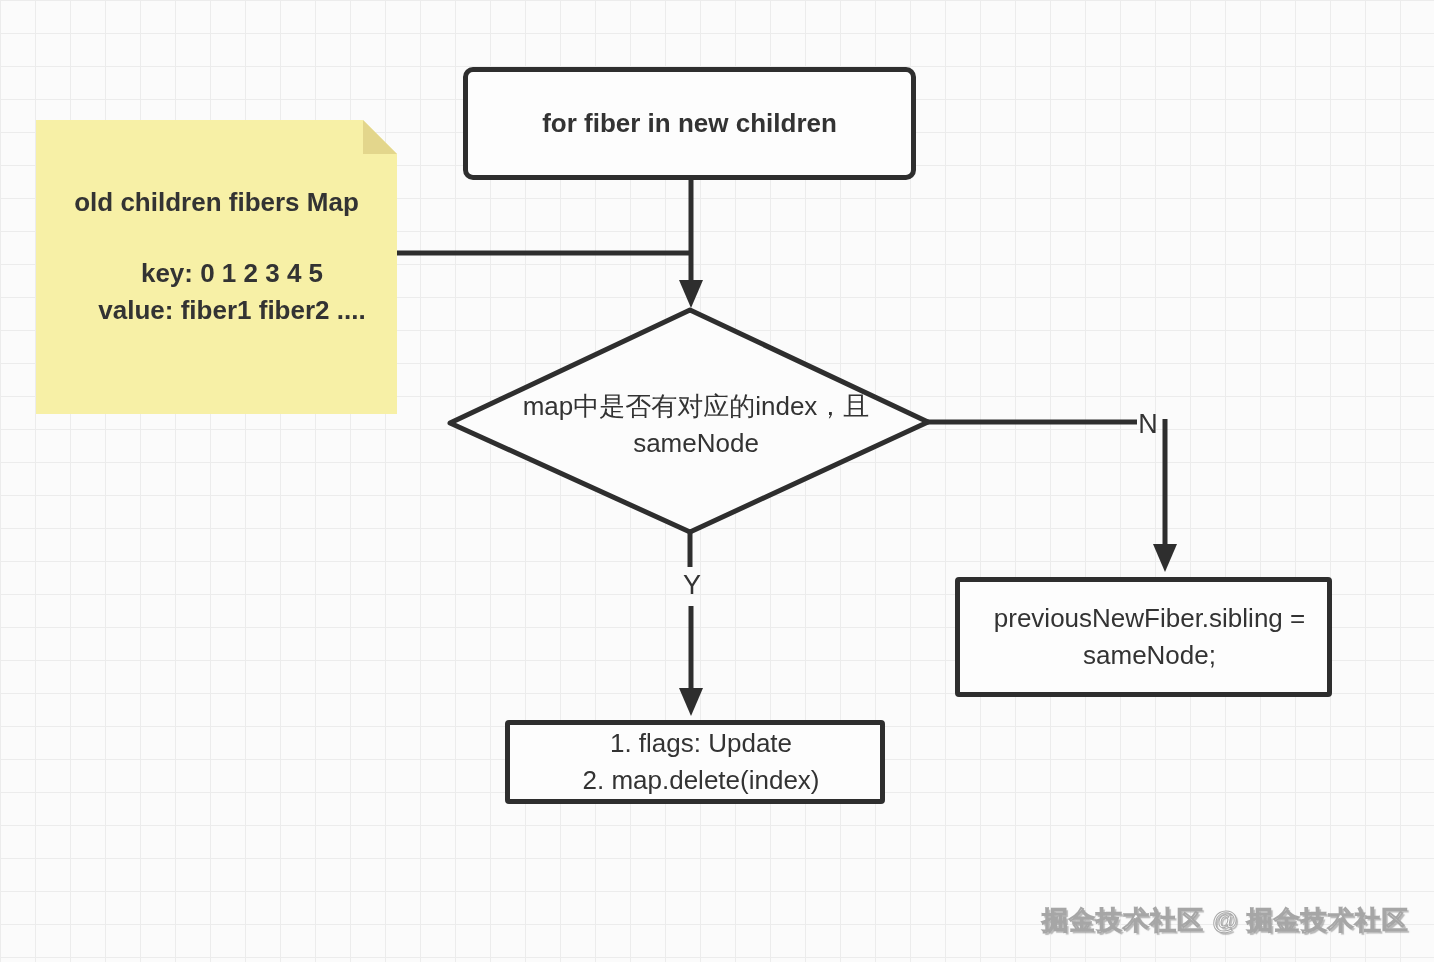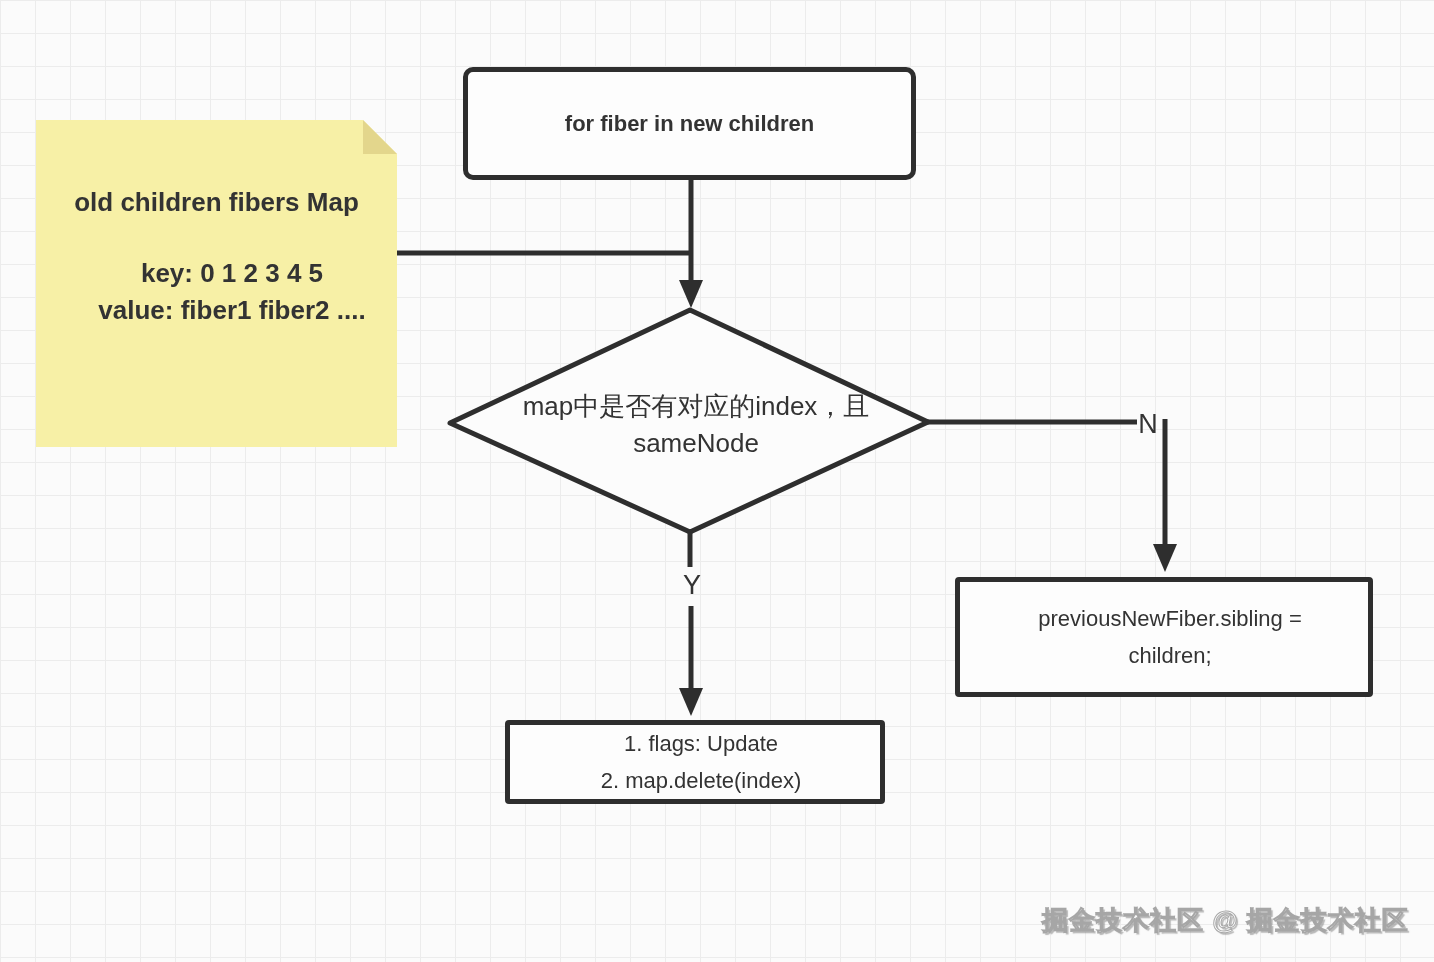--- a/index.html
+++ b/index.html
@@ -26,51 +26,51 @@
   }
   .node {
     position: absolute;
     display: flex;
     flex-direction: column;
     align-items: center;
     justify-content: center;
     text-align: center;
     background: #FDFDFD;
     border: 5px solid #2E2E2E;
-    font-size: 22px;
+    font-size: 26px;
     line-height: 37px;
   }
   .start-box {
     left: 463px; top: 67px;
     width: 453px; height: 113px;
     border-radius: 10px;
     font-weight: bold;
   }
   .update-box {
     left: 505px; top: 720px;
     width: 380px; height: 84px;
     border-radius: 4px;
   }
   .sibling-box {
     left: 955px; top: 577px;
-    width: 418px; height: 120px;
+    width: 377px; height: 120px;
     border-radius: 4px;
   }
   .decision-text {
     position: absolute;
     left: 455px; top: 388px;
     width: 470px;
     text-align: center;
     font-size: 26px;
     line-height: 37px;
   }
   .note {
     position: absolute;
     left: 36px; top: 120px;
-    width: 361px; height: 327px;
+    width: 361px; height: 294px;
     background: #F7F0A6;
     clip-path: polygon(0 0, 327px 0, 100% 34px, 100% 100%, 0 100%);
     text-align: center;
     font-size: 26px;
     font-weight: bold;
     line-height: 37px;
     padding-top: 64px;
   }
   .note-fold {
     position: absolute;
@@ -146,18 +146,18 @@
   <div class="edge-label label-y">Y</div>
   <div class="edge-label label-n">N</div>
 
   <div class="node update-box">
     <span class="line2">1. flags: Update</span>
     <span class="line2">2. map.delete(index)</span>
   </div>
 
   <div class="node sibling-box">
     <span class="line2">previousNewFiber.sibling =</span>
-    <span class="line2">children;</span>
+    <span class="line2">sameNode;</span>
   </div>
 
   <div class="watermark">掘金技术社区 @ 掘金技术社区</div>
 
 </div>
 
 </body></html>

